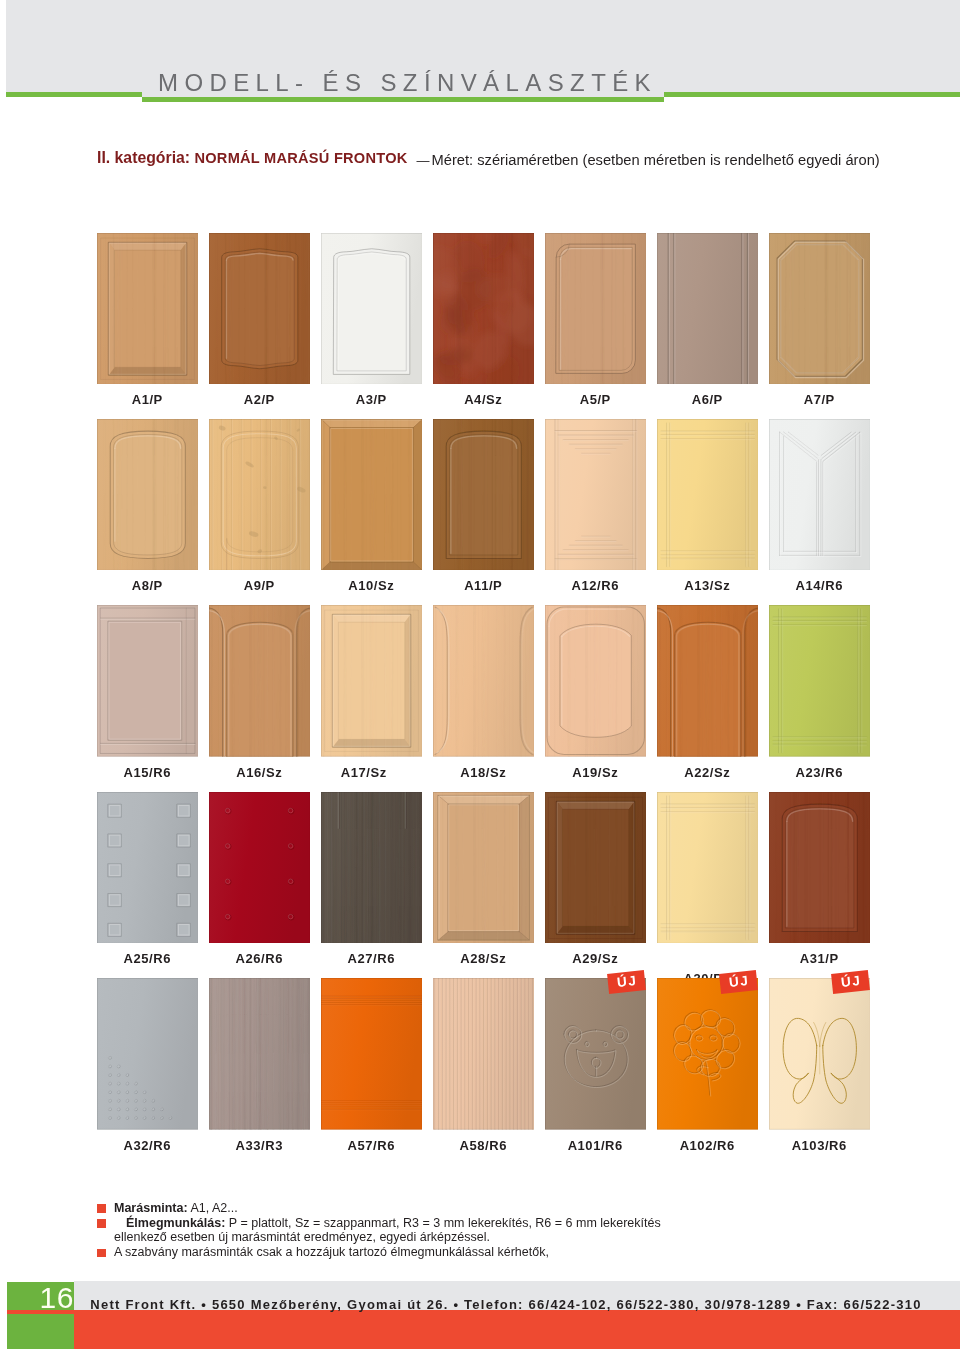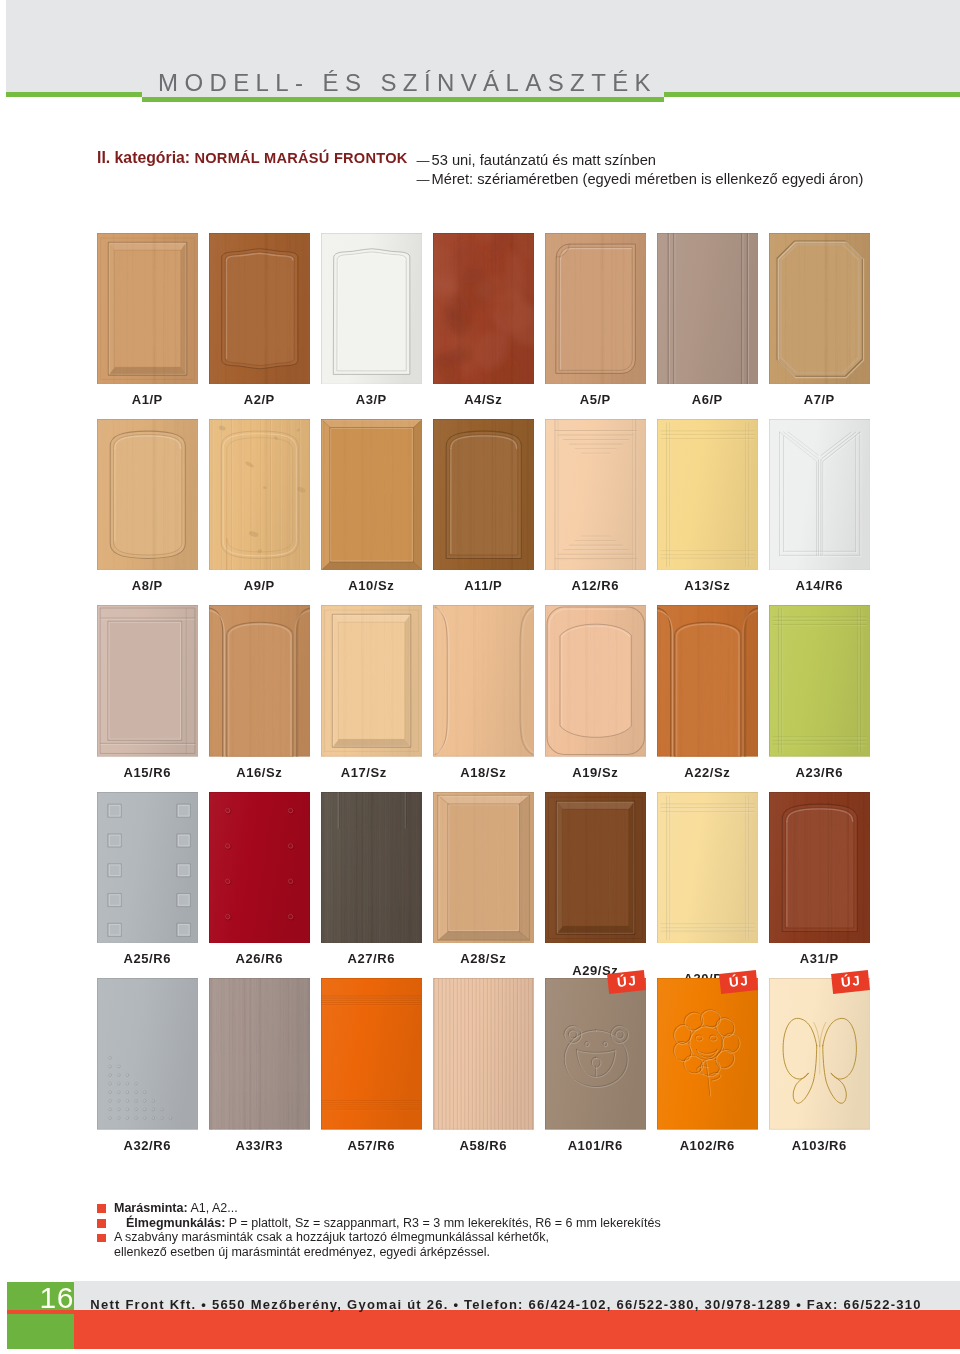--- a/index.html
+++ b/index.html
@@ -42,22 +42,21 @@
   <div class="rule-mid"></div>
   <div class="rule-right"></div>
   <div class="hdr-title">MODELL- ÉS SZÍNVÁLASZTÉK</div>
 
   <div class="cat">
     <span class="rom">II.</span>
     <span class="romw">kategória:</span>
     <span class="norm">NORMÁL MARÁSÚ FRONTOK</span>
   </div>
   <div class="bullets">
-      <div><span class="dash">—</span><span>53 uni, fautánzatú és matt színben</span></div>
-      <div><span class="dash">—</span><span>Méret: szériaméretben (egyedi méretben is ellenkező egyedi áron)</span></div>
+      <div><span class="dash">—</span><span>Méret: szériaméretben (esetben méretben is rendelhető egyedi áron)</span></div>
     </div>
 
   <div id="grid">
       <div class="panel" style="left: 96.5px; top: 232.5px; width: 101.5px; height: 151.5px;"><svg viewBox="0 0 100 150" preserveAspectRatio="none" width="101.5" height="151.5">
           <defs>
             <filter id="g1f" x="-5%" y="-5%" width="110%" height="110%">
               <feGaussianBlur stdDeviation="0.35"></feGaussianBlur>
             </filter>
             <linearGradient id="g1b" x1="0" y1="0" x2="1" y2="0.22">
               <stop offset="0" stop-color="#d2a06f"></stop>
@@ -1609,21 +1608,21 @@
             <path d="M62.85 -2 C 63.20 49.5, 62.50 99.0, 62.99 152" fill="none" stroke="#5c3418" stroke-width="0.34" opacity="0.070"></path>
             <path d="M13.75 -2 C 14.51 49.5, 13.00 99.0, 14.05 152" fill="none" stroke="#996f51" stroke-width="0.45" opacity="0.030"></path>
             <path d="M49.20 -2 C 47.81 49.5, 50.58 99.0, 48.64 152" fill="none" stroke="#996f51" stroke-width="0.86" opacity="0.079"></path>
             <path d="M10.23 -2 C 9.86 49.5, 10.61 99.0, 10.08 152" fill="none" stroke="#996f51" stroke-width="1.37" opacity="0.076"></path>
             <path d="M78.65 -2 C 78.41 49.5, 78.89 99.0, 78.55 152" fill="none" stroke="#5c3418" stroke-width="0.59" opacity="0.044"></path>
             <path d="M88.09 -2 C 87.61 49.5, 88.58 99.0, 87.90 152" fill="none" stroke="#5c3418" stroke-width="1.28" opacity="0.055"></path>
             <path d="M1.83 -2 C 2.85 49.5, 0.80 99.0, 2.24 152" fill="none" stroke="#996f51" stroke-width="0.92" opacity="0.030"></path>
           </g>
           <rect x="0.3" y="0.3" width="99.4" height="149.4" fill="none" stroke="#543016" stroke-width="0.6" opacity="0.45"></rect>
         </svg></div>
-      <div class="plabel" style="left: 532.5px; top: 951.2px; width: 125.5px; margin-top: 12px;">A29/Sz</div>
+      <div class="plabel" style="left: 532.5px; top: 951.2px; width: 125.5px;">A29/Sz</div>
       <div class="panel" style="left: 656.5px; top: 791.7px; width: 101.5px; height: 151.5px;"><svg viewBox="0 0 100 150" preserveAspectRatio="none" width="101.5" height="151.5">
           <defs>
             <filter id="g27f" x="-5%" y="-5%" width="110%" height="110%">
               <feGaussianBlur stdDeviation="0.35"></feGaussianBlur>
             </filter>
             <linearGradient id="g27b" x1="0" y1="0" x2="1" y2="0.22">
               <stop offset="0" stop-color="#f8dfa1"></stop>
               <stop offset="0.45" stop-color="#f8dd9b"></stop>
               <stop offset="1" stop-color="#e7ce90"></stop>
             </linearGradient>
@@ -2183,22 +2182,22 @@
           </g>
           <rect x="0.3" y="0.3" width="99.4" height="149.4" fill="none" stroke="#ab9c85" stroke-width="0.6" opacity="0.45"></rect>
         </svg></div>
       <div class="badge" style="left: 831.5px; top: 972.1px; width: 37px; height: 20px;">ÚJ</div>
       <div class="plabel" style="left: 756.5px; top: 1137.6px; width: 125.5px;">A103/R6</div>
     </div>
 
   <div class="notes">
       <div style="position: relative;"><span class="nb" style="left: -16.8px; top: 3.4px;"></span><b>Marásminta:</b><span> A1, A2...</span></div>
       <div style="position: relative; padding-left: 12px;"><span class="nb" style="left: -16.8px; top: 3.4px;"></span><b>Élmegmunkálás:</b><span> P = plattolt, Sz = szappanmart, R3 = 3 mm lekerekítés, R6 = 6 mm lekerekítés</span></div>
+      <div style="position: relative;"><span>ellenkező esetben új marásmintát eredményez, egyedi árképzéssel.</span></div>
       <div style="position: relative;"><span class="nb" style="left: -16.8px; top: 3.4px;"></span><span>A szabvány marásminták csak a hozzájuk tartozó élmegmunkálással kérhetők,</span></div>
-      <div style="position: relative;"><span>ellenkező esetben új marásmintát eredményez, egyedi árképzéssel.</span></div>
     </div>
 
   <div class="ft-grey"></div>
   <div class="ft-red"></div>
   <div class="ft-green-a"></div>
   <div class="ft-green-b"></div>
   <div class="ft-num">16</div>
   <div class="ft-txt">Nett Front Kft. • 5650 Mezőberény, Gyomai út 26. • Telefon: 66/424-102, 66/522-380, 30/978-1289 • Fax: 66/522-310</div>
 </div>
 

